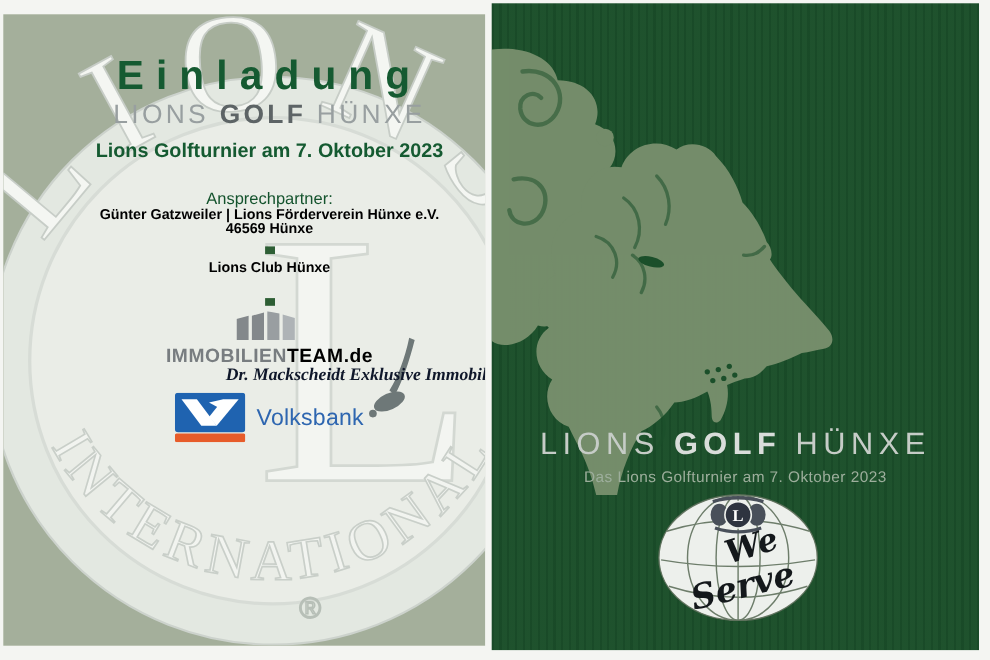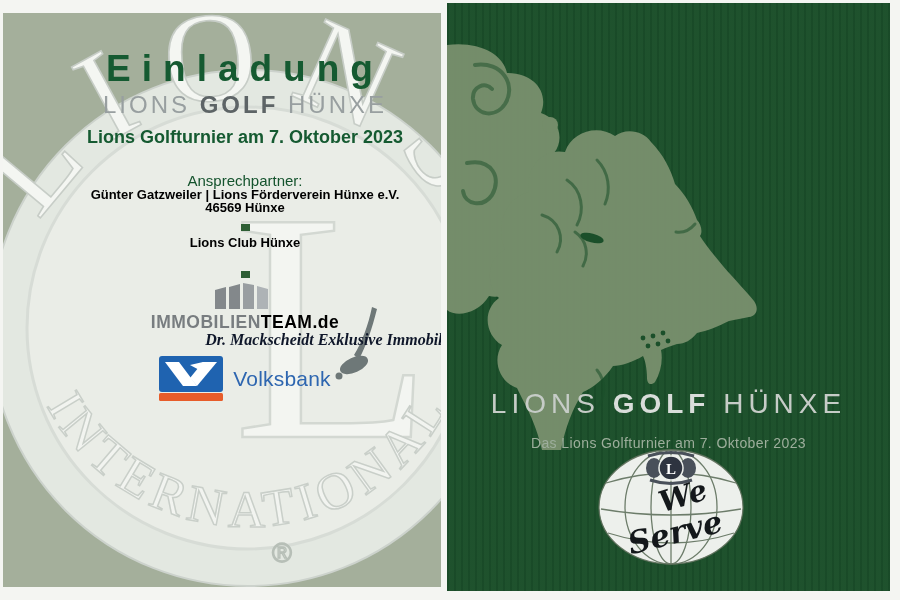--- a/index.html
+++ b/index.html
@@ -57,21 +57,21 @@
   .panel-right .streaks{
     position:absolute;inset:0;
     background:repeating-linear-gradient(90deg,rgba(0,0,0,0.06) 0 2px,rgba(255,255,255,0.015) 2px 7px);
   }
   .panel-right .wm{position:absolute;left:0;top:0;}
   .right-title-block{
     position:absolute;left:0;right:0;top:386px;text-align:center;
   }
   .right-title{font-size:28px;letter-spacing:5px;color:#c6ccc7;font-weight:400;line-height:30px;}
   .right-title .bold-mid{font-weight:700;color:#d9ddda;}
-  .right-subtitle{font-size:14px;color:#9dae9c;line-height:18px;margin-top:15px;letter-spacing:0.4px;}
+  .right-subtitle{font-size:14px;color:#9dae9c;line-height:18px;margin-top:5px;letter-spacing:0.4px;}
   .weserve{position:absolute;left:151px;top:444px;width:146px;height:118px;}
 </style>
 </head>
 <body>
 
 <div class="page">
 
   <div class="panel-left">
 
     <svg class="wm" width="438" height="574" viewBox="0 0 438 574">

